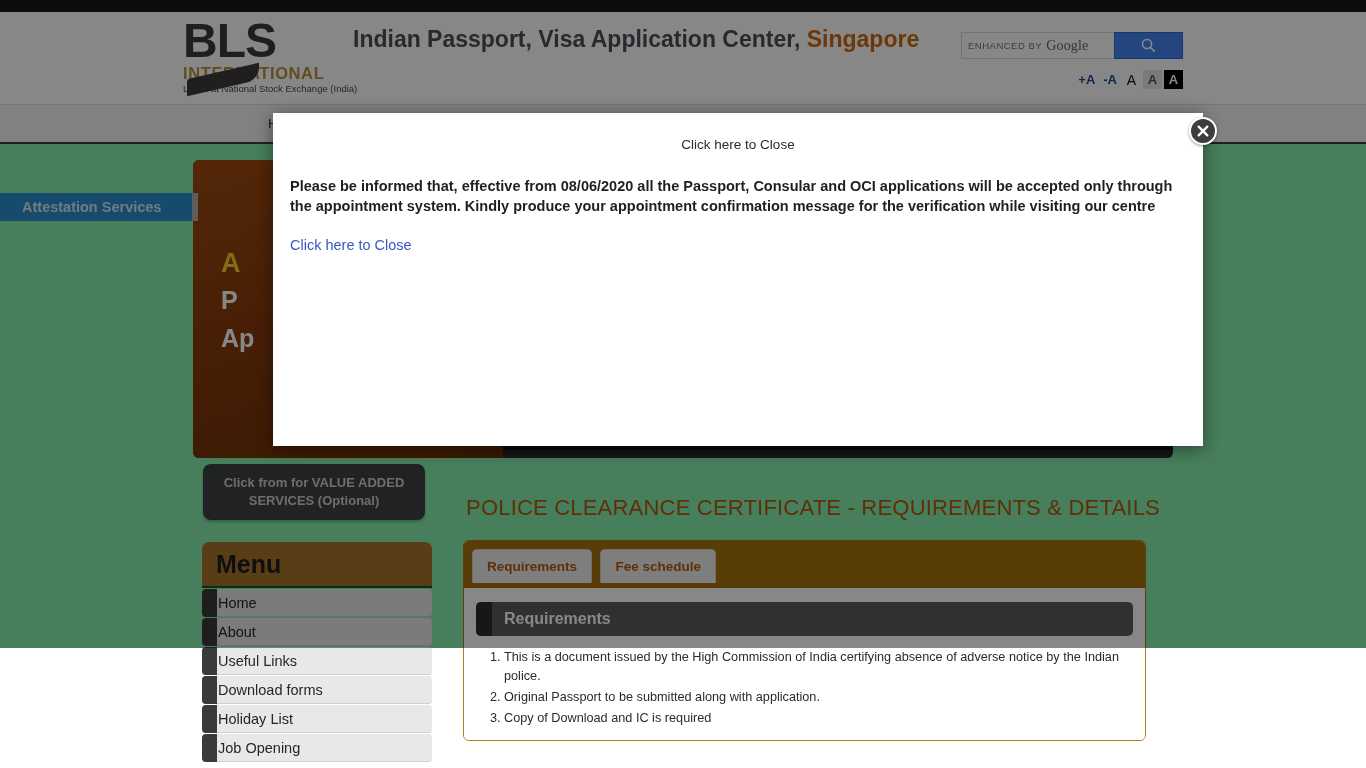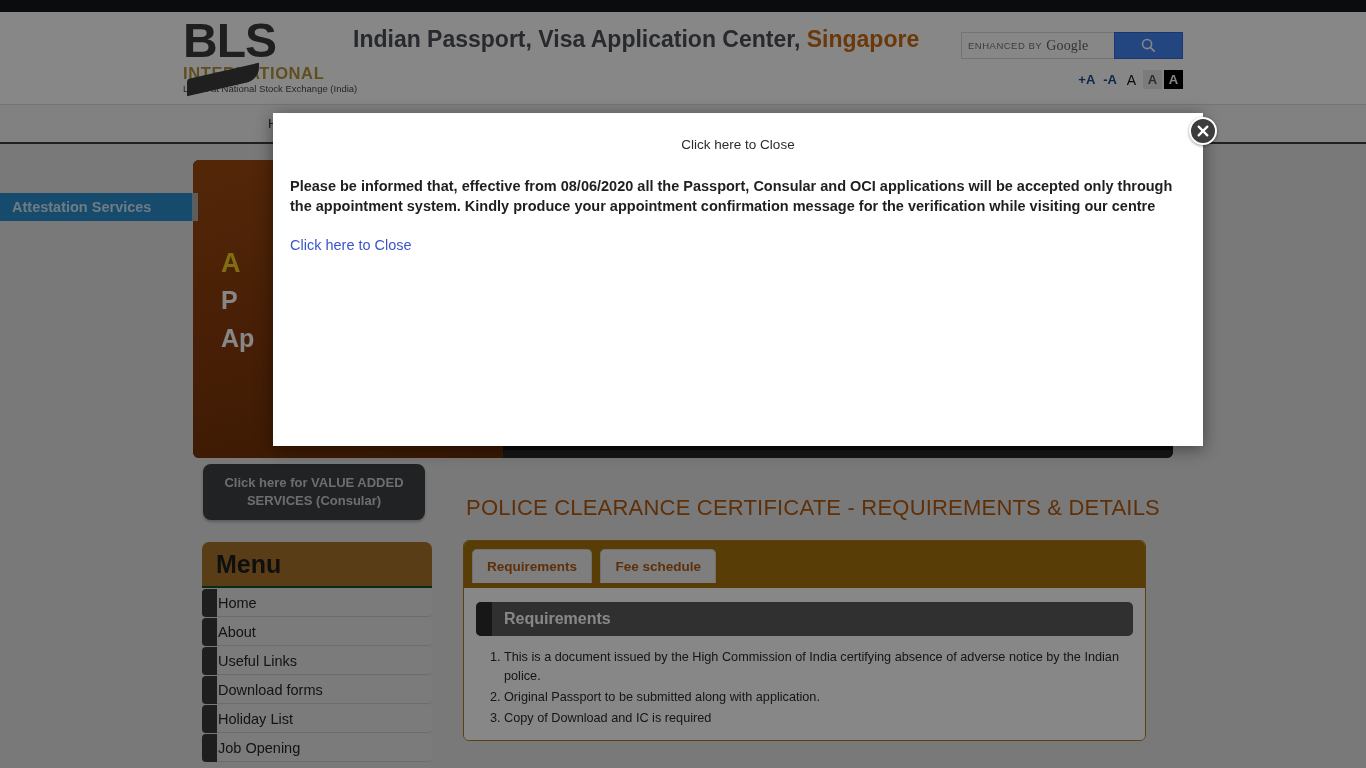--- a/index.html
+++ b/index.html
@@ -7,22 +7,22 @@
     margin: 0; padding: 0;
     width: 1366px; height: 768px;
     overflow: hidden;
     font-family: "Liberation Sans", sans-serif;
     background: #ffffff;
   }
 
   
   #page-root {
     position: absolute; inset: 0;
-    width: 1366px; height: 768px;
-    background: #e5e5e5;
+    width: 1366px; height: 648px;
+    background: #86efac;
   }
   #dim-overlay {
     position: absolute; inset: 0;
     background: rgba(0,0,0,0.47);
     z-index: 60;
   }
 
   
   .topbar {
     position: absolute; top: 0; left: 0;
@@ -230,21 +230,21 @@
   
   .attest-tab {
     position: absolute;
     left: 0; top: 193px;
     width: 192px; height: 28px;
     background: #2a8fd0;
     color: #cfe8f7;
     font-size: 14.5px;
     font-weight: bold;
     display: flex; align-items: center;
-    padding-left: 12px;
+    padding-left: 22px;
     z-index: 10;
     cursor: pointer;
   }
   .attest-tab-edge {
     position: absolute; left: 192px; top: 193px;
     width: 6px; height: 28px;
     background: #b0b0b0;
     z-index: 10;
   }
 
@@ -490,21 +490,21 @@
     <div class="banner-left">
       <div class="banner-left-txt">
         <div class="bl-line1">A</div>
         <div class="bl-line2">P</div>
         <div class="bl-line3">Ap</div>
       </div>
     </div>
   </div>
 
   <div class="left-col">
-    <div class="vas-btn">Click here for VALUE ADDED SERVICES (Consular)</div>
+    <div class="vas-btn">Click from for VALUE ADDED SERVICES (Optional)</div>
 
     <div class="menu-box">
       <div class="menu-head">Menu</div>
       <div class="menu-item">Home</div>
       <div class="menu-item">About</div>
       <div class="menu-item">Useful Links</div>
       <div class="menu-item">Download forms</div>
       <div class="menu-item">Holiday List</div>
       <div class="menu-item">Job Opening</div>
     </div>

